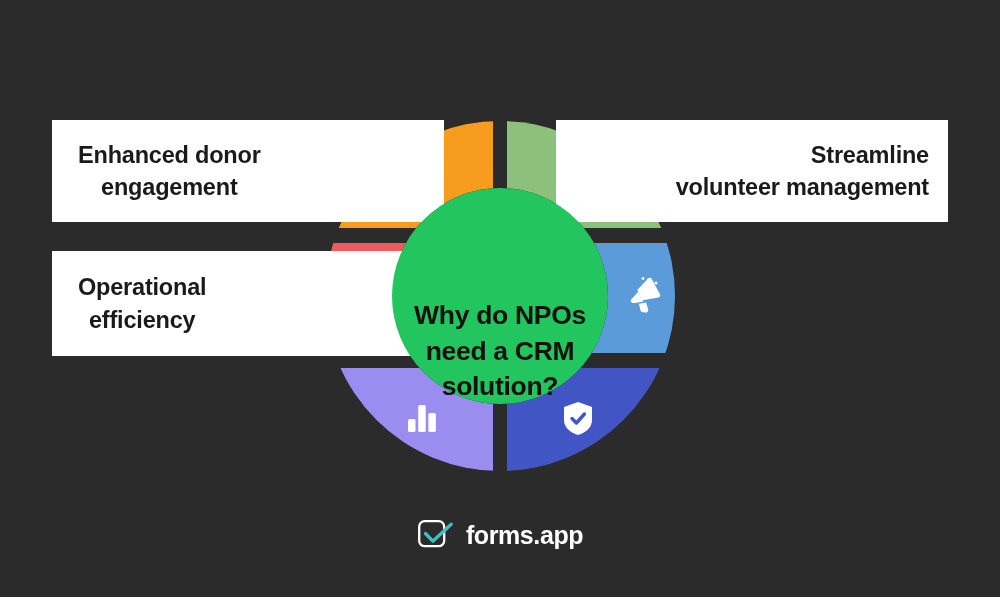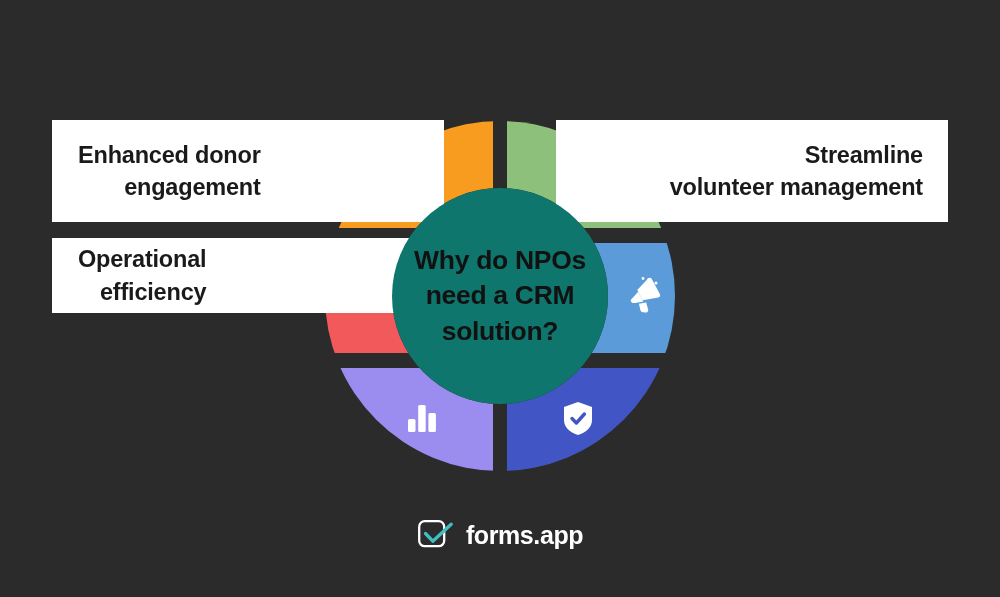--- a/index.html
+++ b/index.html
@@ -25,39 +25,39 @@
   }
   .panel .txt{
     font-weight:bold;
     color:#1a1a1a;
     font-size:23.5px;
     line-height:1.38;
     letter-spacing:-0.2px;
     white-space:pre-line;
   }
   .panel.left{justify-content:flex-start;padding-left:26px;}
-  .panel.left .txt{text-align:right;}
-  .panel.right{justify-content:flex-end;padding-right:25px;}
+  .panel.left .txt{text-align:center;}
+  .panel.right{justify-content:flex-end;padding-right:19px;}
   .panel.right .txt{text-align:right;}
 
   
   .row1{top:120px;height:102px;}
-  .row2{top:238px;height:75px;}
+  .row2{top:251px;height:105px;}
   .row3{top:368px;height:104px;}
   .colL{left:52px;width:392px;}
   .colR{left:556px;width:392px;}
 
   
   #center-circle{
     position:absolute;
     left:392px;top:188px;
     width:216px;height:216px;
-    background:#0f766e;
+    background:#22c55e;
     border-radius:50%;
-    display:flex;align-items:center;justify-content:center;
+    display:flex;align-items:flex-end;justify-content:center;
   }
   #center-title{
     font-weight:bold;
     color:#111111;
     font-size:26.5px;
     line-height:1.33;
     text-align:center;
     letter-spacing:-0.3px;
     white-space:pre-line;
     padding:0 8px;

